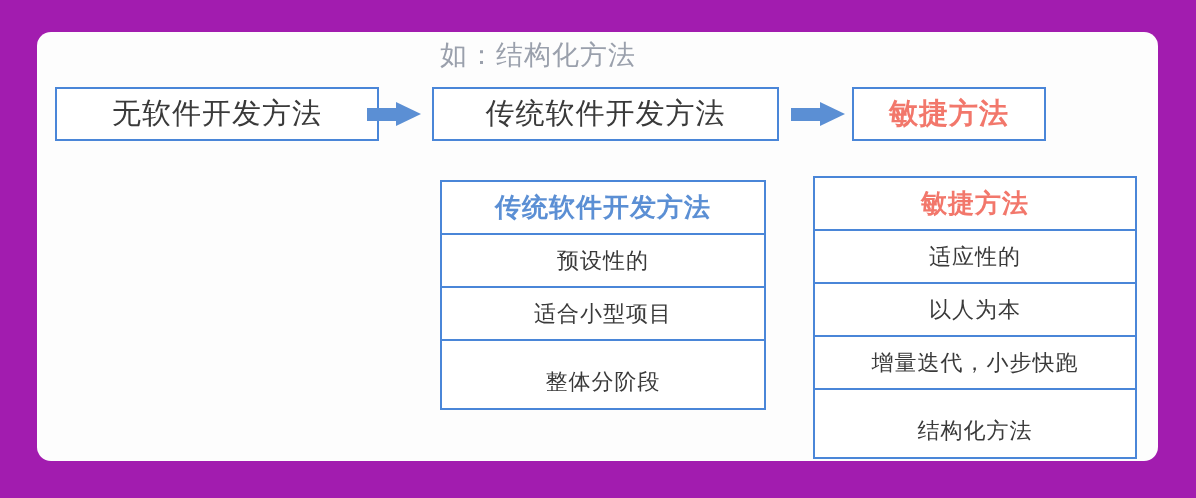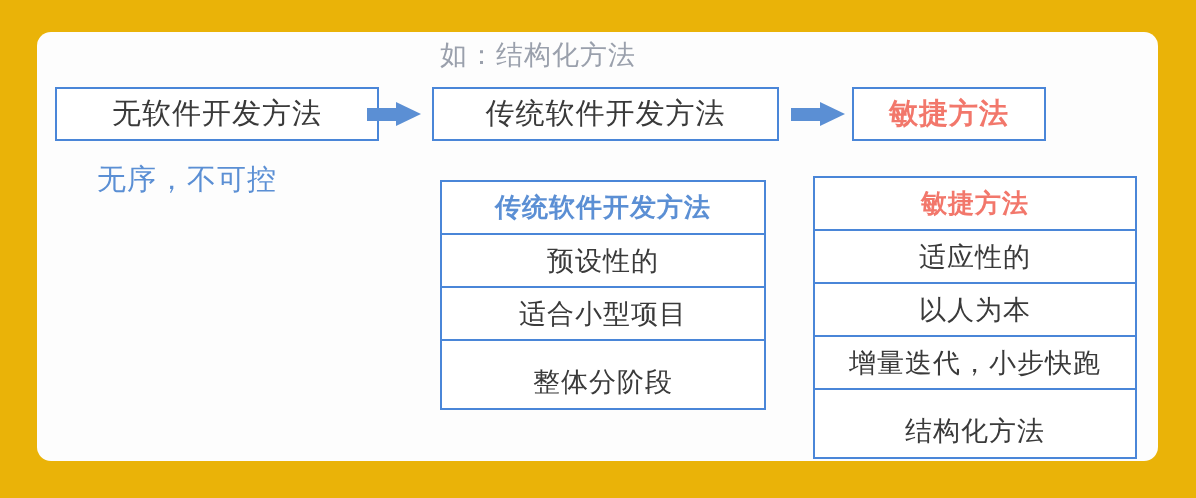--- a/index.html
+++ b/index.html
@@ -11,21 +11,21 @@
     width: 1196px;
     height: 498px;
     overflow: hidden;
     font-family: "Liberation Sans", "DejaVu Sans", sans-serif;
   }
 
   #canvas {
     position: relative;
     width: 1196px;
     height: 498px;
-    background: #eab308;
+    background: #a21caf;
   }
 
   
   #card {
     position: absolute;
     left: 37px;
     top: 32px;
     width: 1121px;
     height: 429px;
     background: #fdfdfd;
@@ -121,21 +121,21 @@
     height: 53px;
     display: flex;
     align-items: center;
     justify-content: center;
   }
   .cmp-row:last-child {
     border-bottom: none;
     margin-top: 14px;
   }
   .cmp-row .cell-txt {
-    font-size: 27px;
+    font-size: 22px;
     color: #3a3a3a;
     white-space: nowrap;
     letter-spacing: 1px;
   }
   .cmp-row.head .cell-txt {
     font-weight: bold;
     font-size: 26px;
   }
 
   #table-traditional { left: 403px; top: 148px; width: 326px; }
@@ -167,21 +167,20 @@
 
     <div class="arrow" id="arrow-2">
       <div class="shaft"></div>
       <div class="head"></div>
     </div>
 
     <div class="flow-box" id="box-agile">
       <span class="txt">敏捷方法</span>
     </div>
 
-    <div id="note-chaos">无序，不可控</div>
 
     <div class="cmp-table" id="table-traditional">
       <div class="cmp-row head">
         <span class="cell-txt">传统软件开发方法</span>
       </div>
       <div class="cmp-row">
         <span class="cell-txt">预设性的</span>
       </div>
       <div class="cmp-row">
         <span class="cell-txt">适合小型项目</span>

